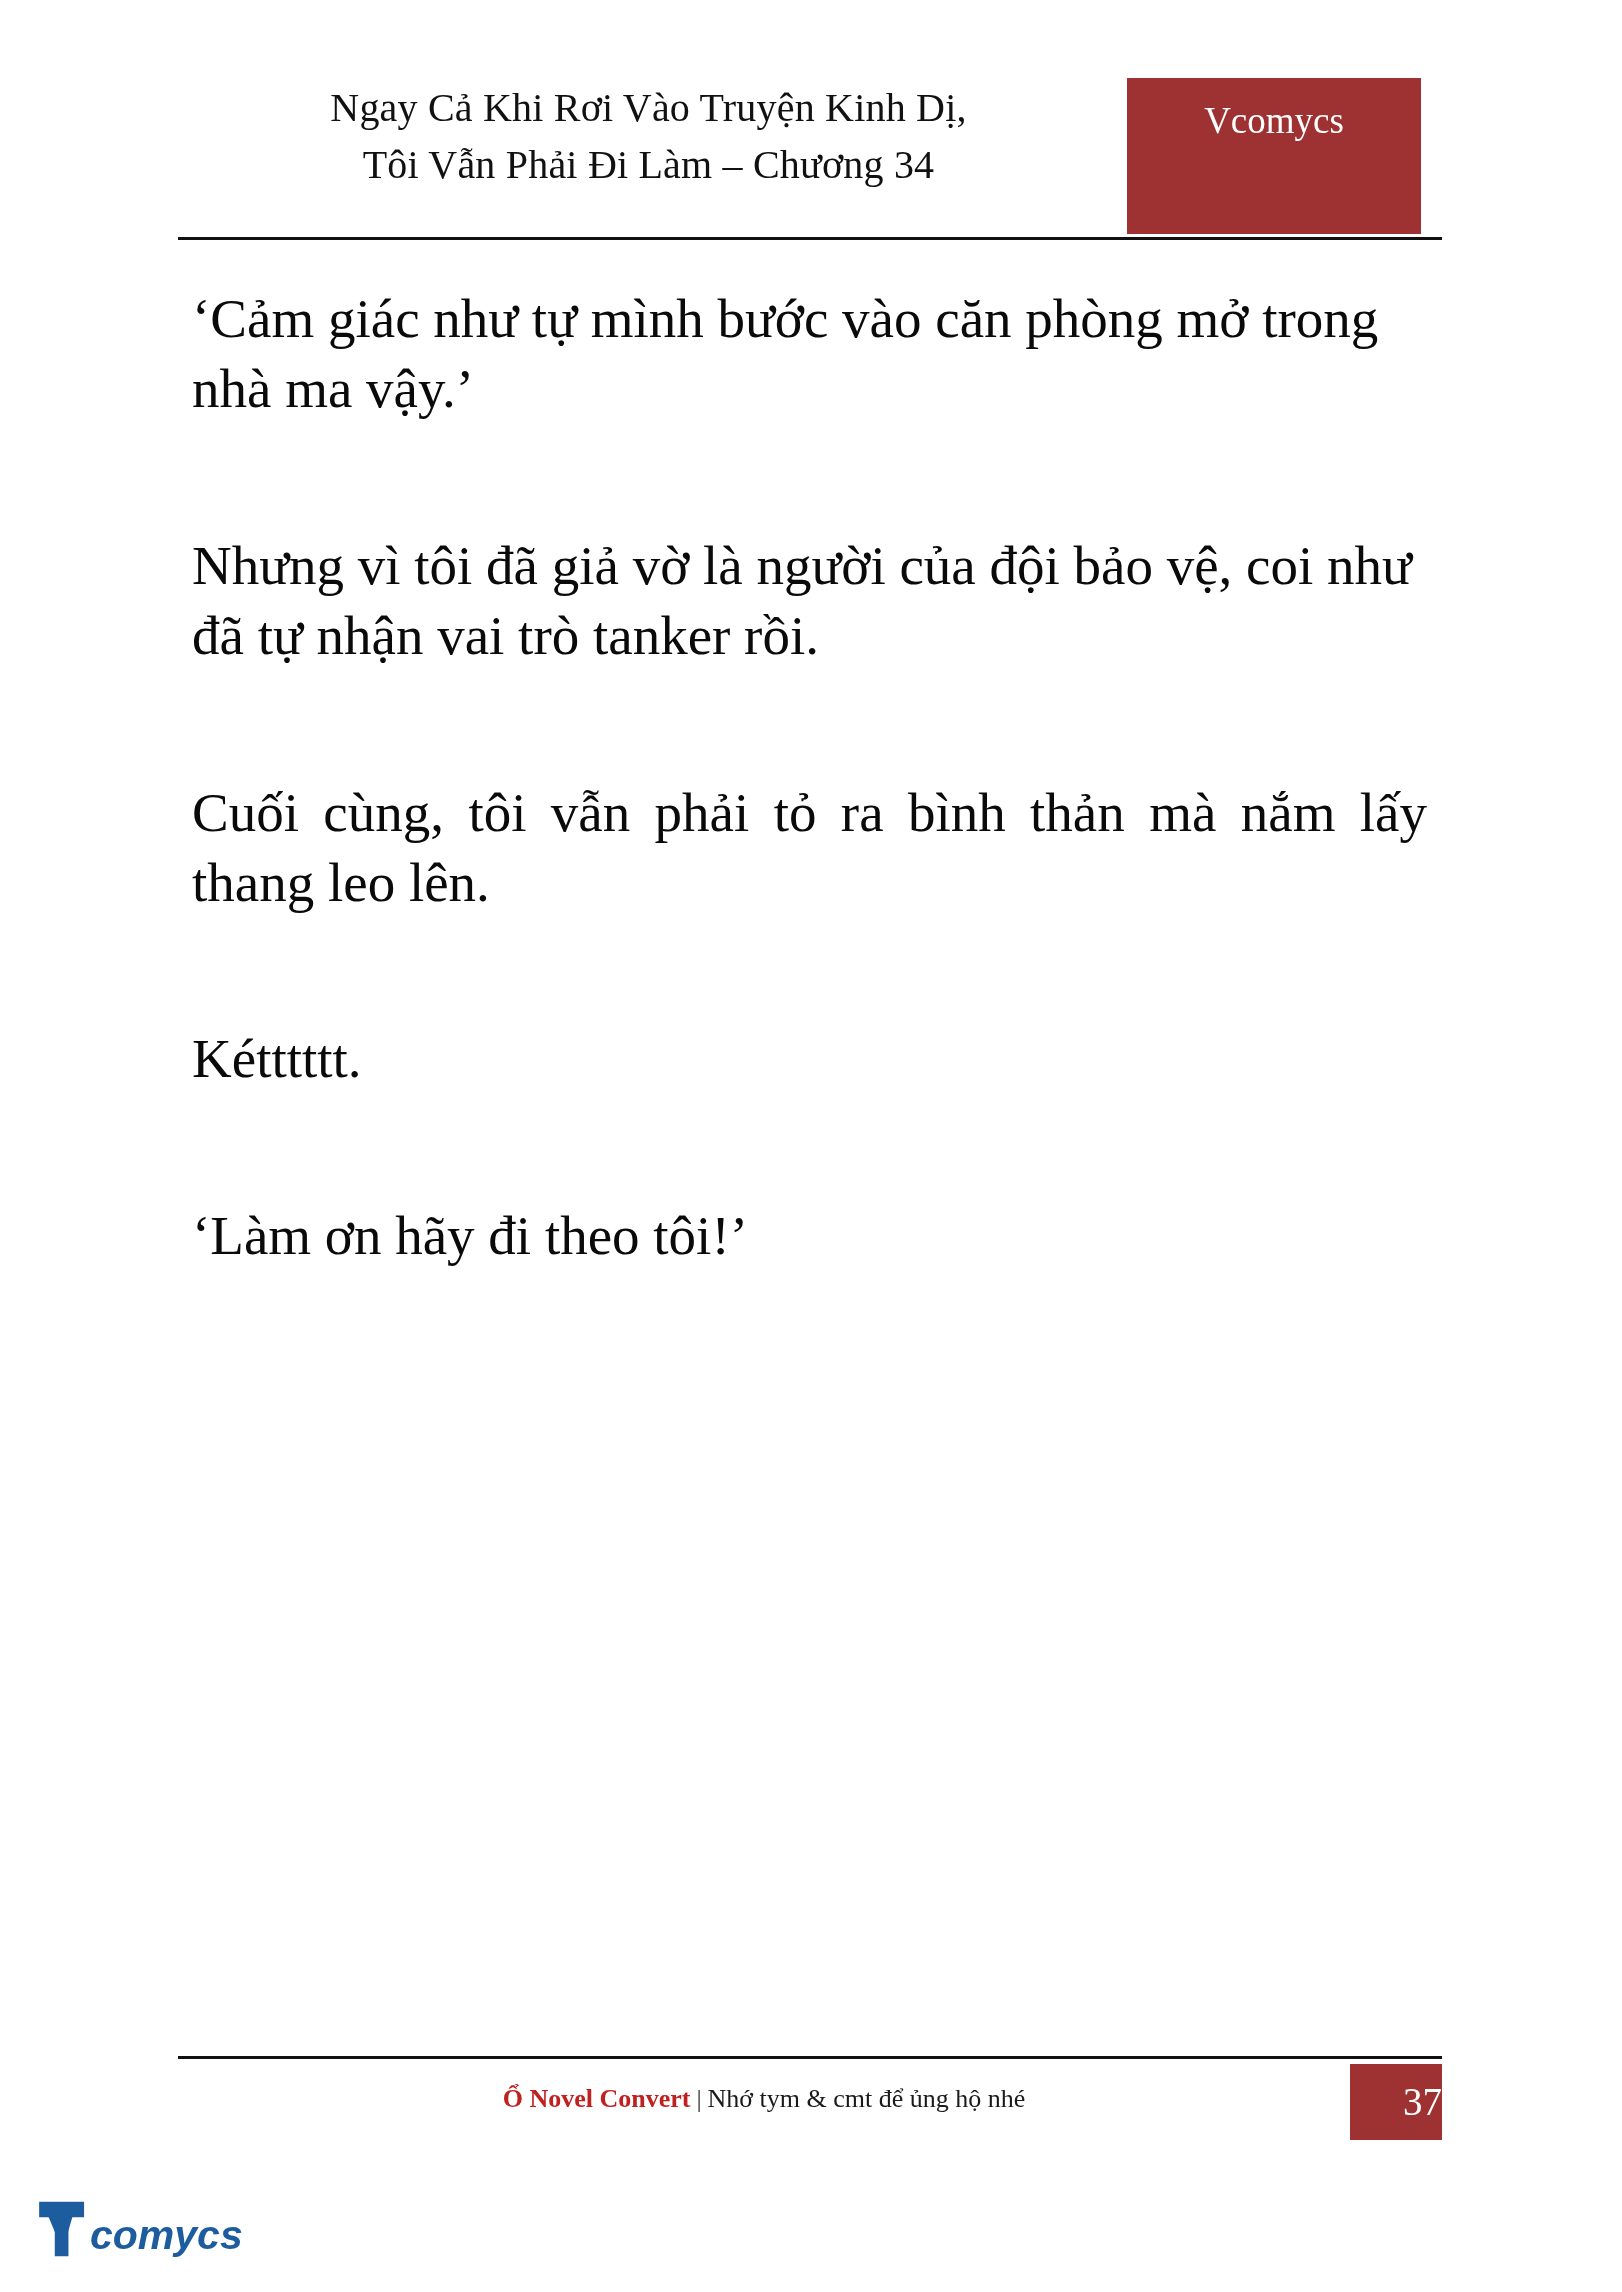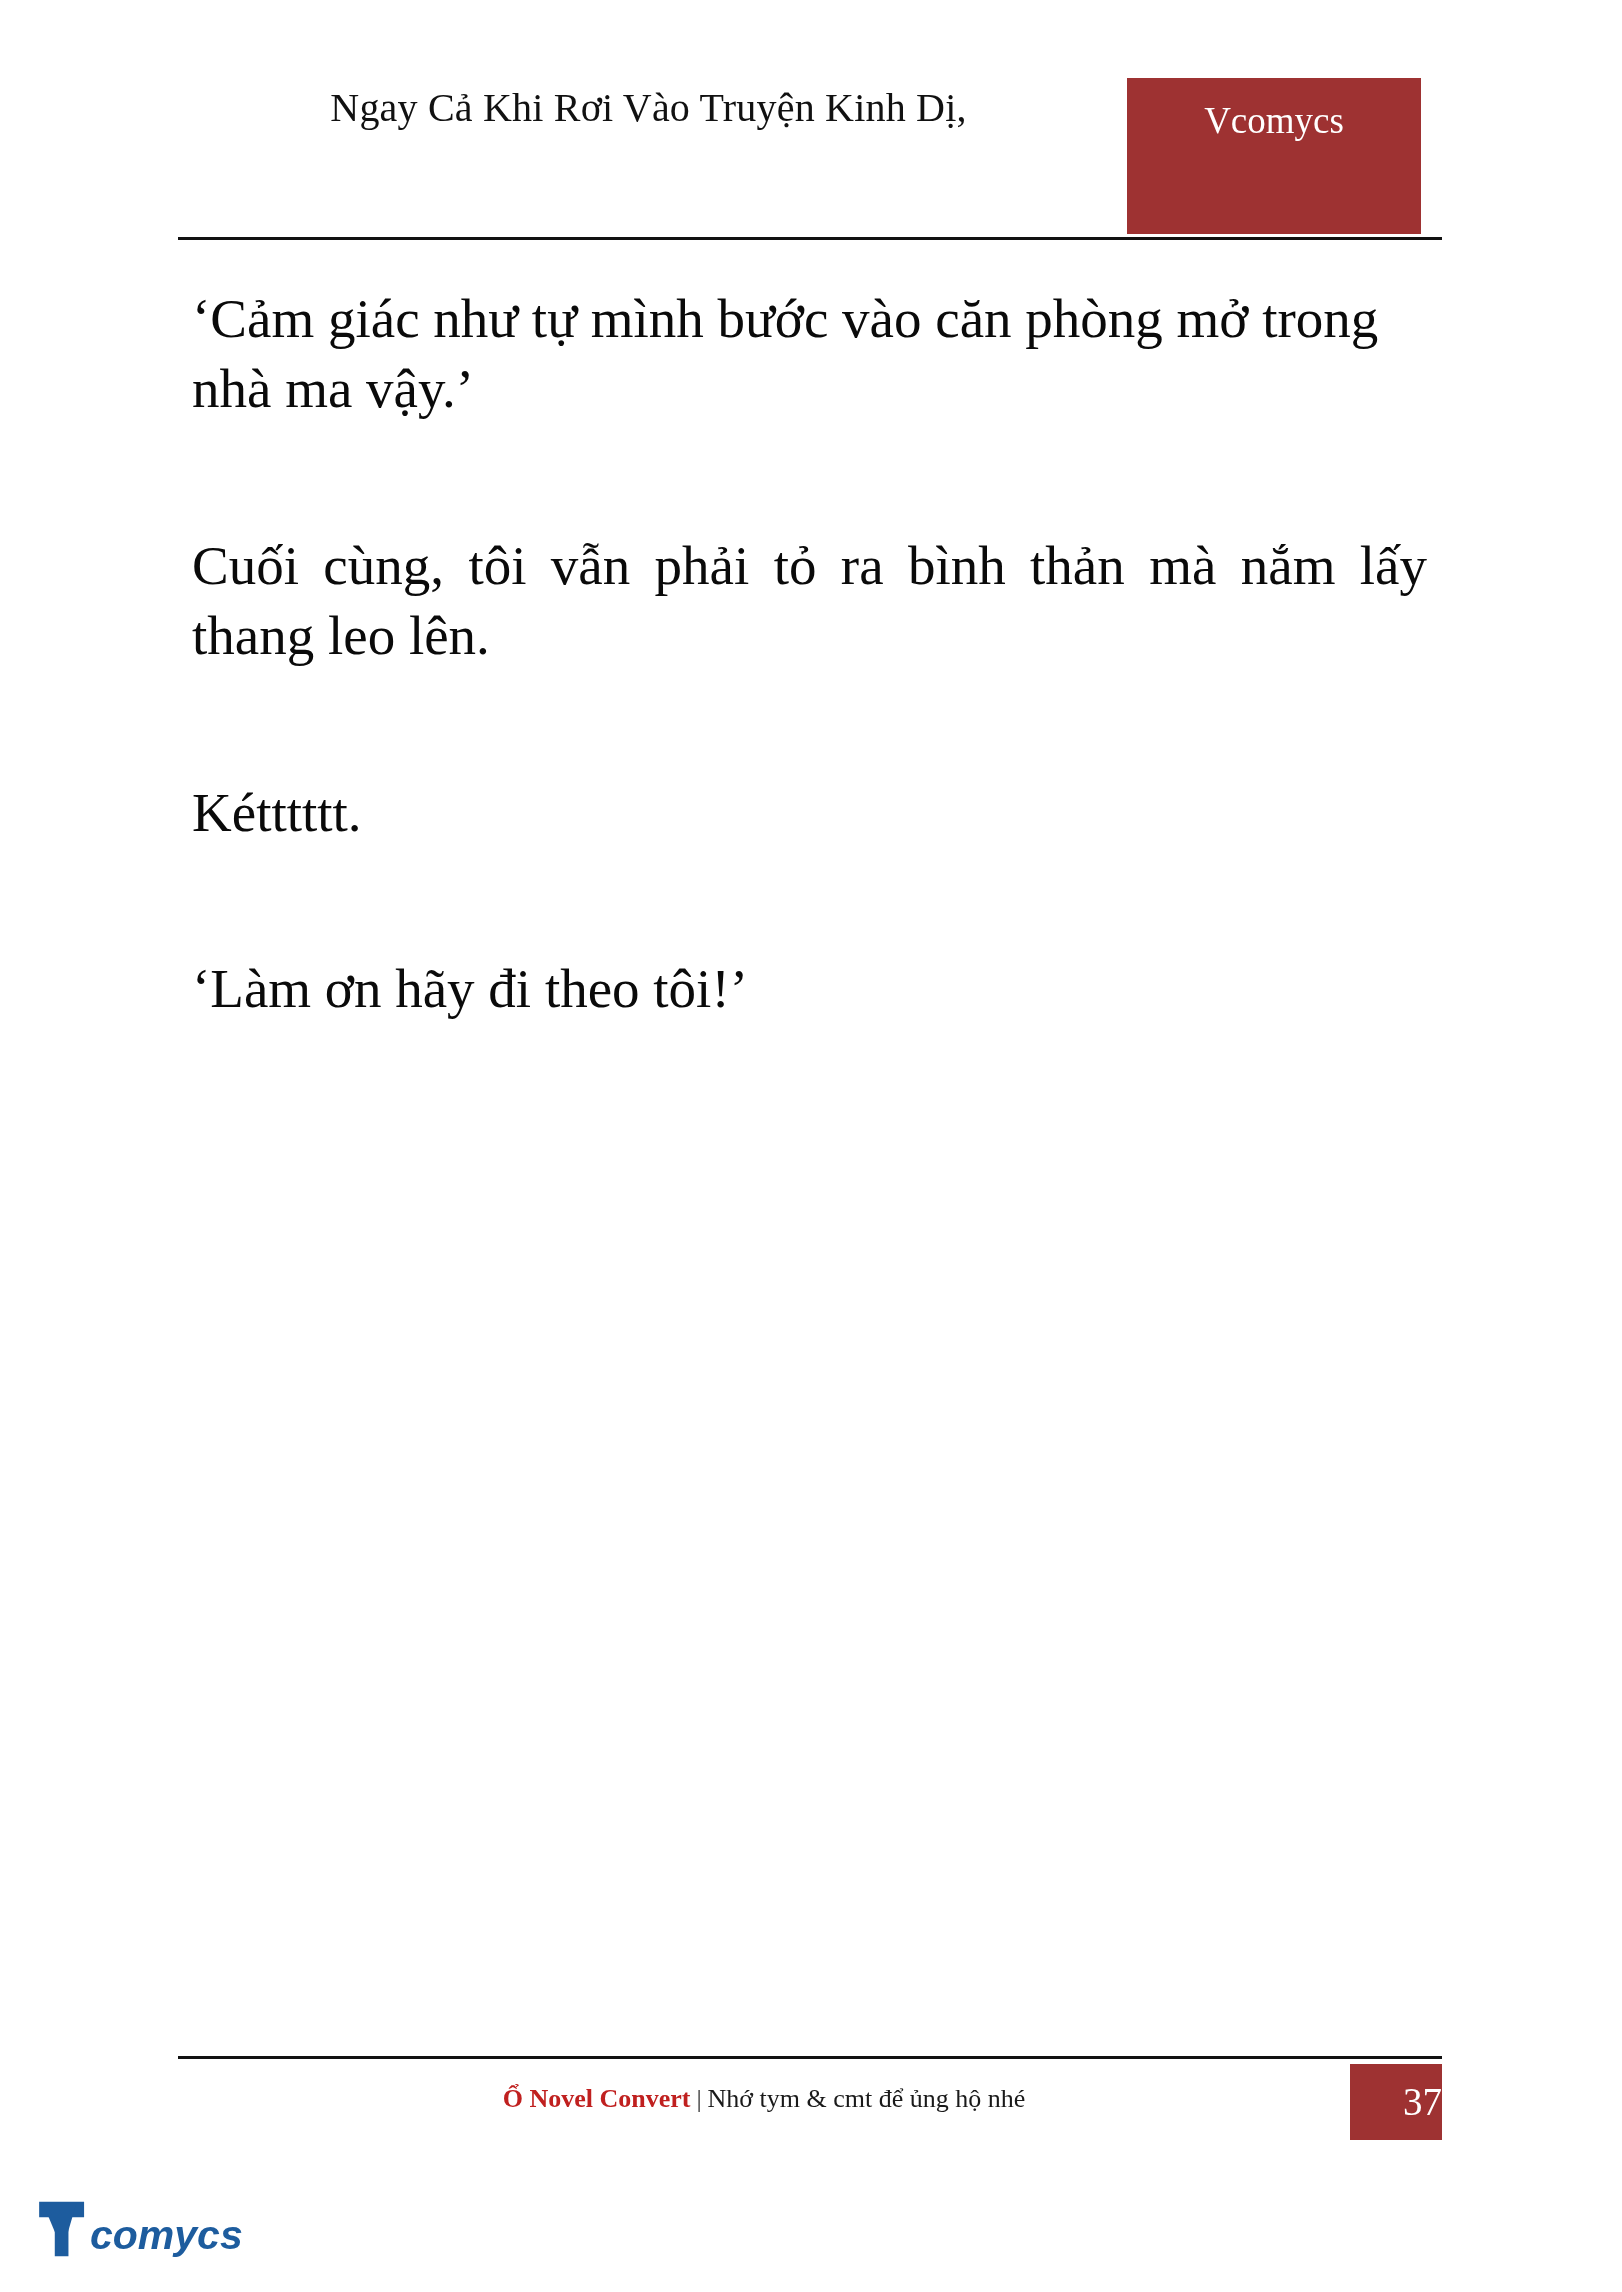--- a/index.html
+++ b/index.html
@@ -152,29 +152,31 @@
   .watermark svg { display: block; }
 </style>
 </head>
 <body>
 
 <div class="page">
 
   <div class="header">
     <div class="header-title">
       <span class="line">Ngay Cả Khi Rơi Vào Truyện Kinh Dị,</span>
+      <span class="line">Tôi Vẫn Phải Đi Làm – Chương 34</span>
     </div>
     <div class="header-badge">
       <span class="b-line">Vcomycs</span>
     </div>
   </div>
   <div class="header-rule"></div>
 
   <div class="content">
     <p class="para">‘Cảm giác như tự mình bước vào căn phòng mở trong nhà ma vậy.’</p>
+    <p class="para">Nhưng vì tôi đã giả vờ là người của đội bảo vệ, coi như đã tự nhận vai trò tanker rồi.</p>
     <p class="para justify">Cuối cùng, tôi vẫn phải tỏ ra bình thản mà nắm lấy thang leo lên.</p>
     <p class="para italic">Kétttttt.</p>
     <p class="para">‘Làm ơn hãy đi theo tôi!’</p>
   </div>
 
   <div class="footer-rule"></div>
   <div class="footer">
     <div class="footer-text">
       <span class="footer-brand">Ổ Novel Convert</span><span class="footer-sep">|</span><span class="footer-note">Nhớ tym &amp; cmt để ủng hộ nhé</span>
     </div>

